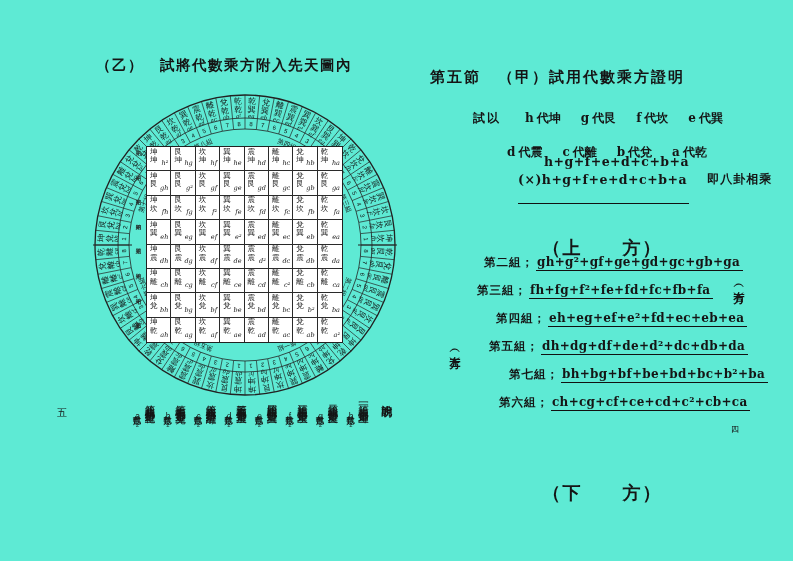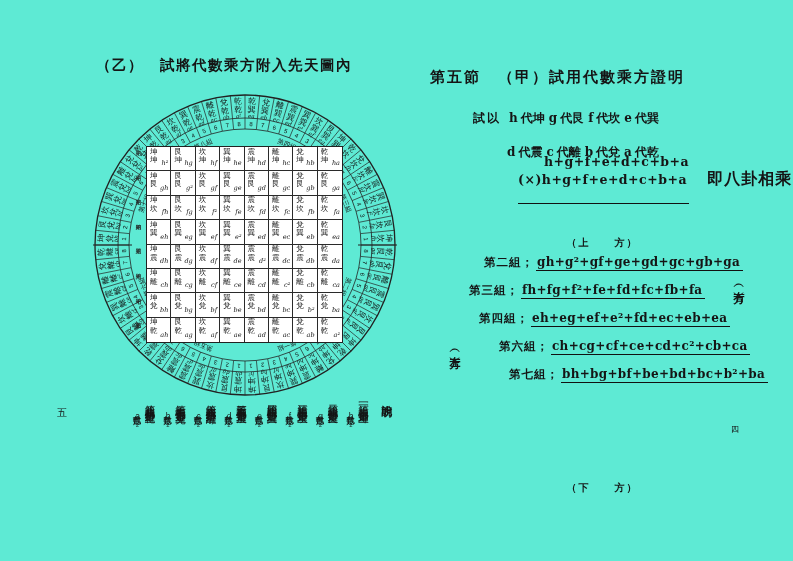--- a/index.html
+++ b/index.html
@@ -26,34 +26,34 @@
   .expl{position:absolute;left:80px;top:396px;width:314px;height:160px;
         writing-mode:vertical-rl;text-orientation:upright;}
   .expl-head{font-size:11px;font-weight:bold;margin-block-end:8px;letter-spacing:2px;}
   .eitem{font-size:10.5px;margin-block-end:4.5px;letter-spacing:1px;}
   .eitem .main{display:block;}
   .eitem .sub{display:block;font-size:8.5px;margin-top:13px;letter-spacing:0.5px;}
   .pagenum-left{position:absolute;left:57px;top:406px;font-size:10px;}
   
   .r-title{position:absolute;left:430px;top:68px;width:345px;text-align:left;
            font-size:15px;font-weight:bold;letter-spacing:2px;white-space:nowrap;}
-  .subline{position:absolute;display:flex;gap:4px;font-size:12px;font-weight:bold;
+  .subline{position:absolute;display:flex;gap:20px;font-size:12px;font-weight:bold;
            white-space:nowrap;align-items:flex-end;}
   #sub1{left:473px;top:110px;}
   #sub2{left:507px;top:144px;}
   .sub-prefix{margin-right:4px;letter-spacing:2px;}
   .pair .pl{font-family:"DejaVu Serif","Liberation Serif",serif;font-size:12px;margin-right:3px;}
   .mult{position:absolute;left:518px;top:154px;display:flex;align-items:center;gap:18px;}
   .mult-lines{font-family:"DejaVu Serif","Liberation Serif",serif;font-size:12.5px;
               font-weight:bold;letter-spacing:0.5px;}
   .mline1{padding-left:26px;margin-bottom:3px;}
   .mline2{border-bottom:1.3px solid #111;padding-bottom:16px;}
-  .mult-note{font-size:16px;font-weight:bold;letter-spacing:1px;text-align:right;}
+  .mult-note{font-size:12px;font-weight:bold;letter-spacing:1px;text-align:right;}
   .label-top,.label-bottom{position:absolute;left:430px;width:345px;text-align:center;
-           font-size:10px;font-weight:bold;letter-spacing:2px;}
+           font-size:18px;font-weight:bold;letter-spacing:2px;}
   .label-top{top:236px;}
   .label-bottom{top:481px;}
   #groups{position:absolute;left:449px;top:255px;}
   .grow{white-space:nowrap;margin-bottom:13px;font-size:12px;}
   .gname{font-weight:bold;font-size:11.5px;letter-spacing:1px;margin-right:2px;}
   .gform{font-family:"DejaVu Serif","Liberation Serif",serif;font-weight:bold;
          border-bottom:1.2px solid #111;padding:0 3px 1px 1px;letter-spacing:0.3px;}
   .vlabel{position:absolute;writing-mode:vertical-rl;text-orientation:upright;
           font-size:11px;font-weight:bold;letter-spacing:2px;}
   .vright{left:731px;top:280px;}
@@ -943,24 +943,25 @@
         <div class="mline1">h+g+f+e+d+c+b+a</div>
         <div class="mline2"><span>(×)</span><span>h+g+f+e+d+c+b+a</span></div>
       </div>
       <div class="mult-note">即八卦相乘</div>
     </div>
 
     <div class="label-top">（上　　方）</div>
 
     <div id="groups">
         <div class="grow" style="margin-left: 10px; text-align: center;"><span class="gname">第二組；</span><span class="gform">gh+g²+gf+ge+gd+gc+gb+ga</span></div>
-        <div class="grow" style="margin-left: 20px;"><span class="gname">第三組；</span><span class="gform">fh+fg+f²+fe+fd+fc+fb+fa</span></div>
-        <div class="grow" style="margin-left: 30px;"><span class="gname">第四組；</span><span class="gform">eh+eg+ef+e²+fd+ec+eb+ea</span></div>
+        <div class="grow" style="margin-left: 28px;"><span class="gname">第三組；</span><span class="gform">fh+fg+f²+fe+fd+fc+fb+fa</span></div>
+        <div class="grow" style="margin-left: 47px;"><span class="gname">第四組；</span><span class="gform">eh+eg+ef+e²+fd+ec+eb+ea</span></div>
+        <div class="grow" style="margin-left: 40px;"><span class="gname">第五組；</span><span class="gform">dh+dg+df+de+d²+dc+db+da</span></div>
+        <div class="grow" style="margin-left: 60px;"><span class="gname">第七組；</span><span class="gform">bh+bg+bf+be+bd+bc+b²+ba</span></div>
         <div class="grow" style="margin-left: 50px;"><span class="gname">第六組；</span><span class="gform">ch+cg+cf+ce+cd+c²+cb+ca</span></div>
-        <div class="grow" style="margin-left: 60px;"><span class="gname">第七組；</span><span class="gform">bh+bg+bf+be+bd+bc+b²+ba</span></div>
       </div>
 
     <div class="label-bottom">（下　　方）</div>
     <div class="vlabel vright">（右方）</div>
     <div class="vlabel vleft">（左方）</div>
     <div class="pagenum-right">四</div>
   </div>
 </div>
 
 </body></html>

